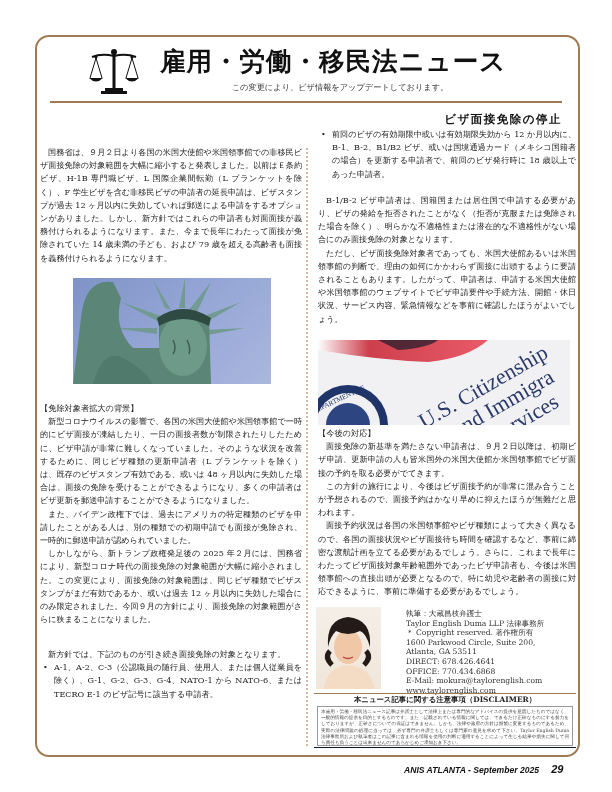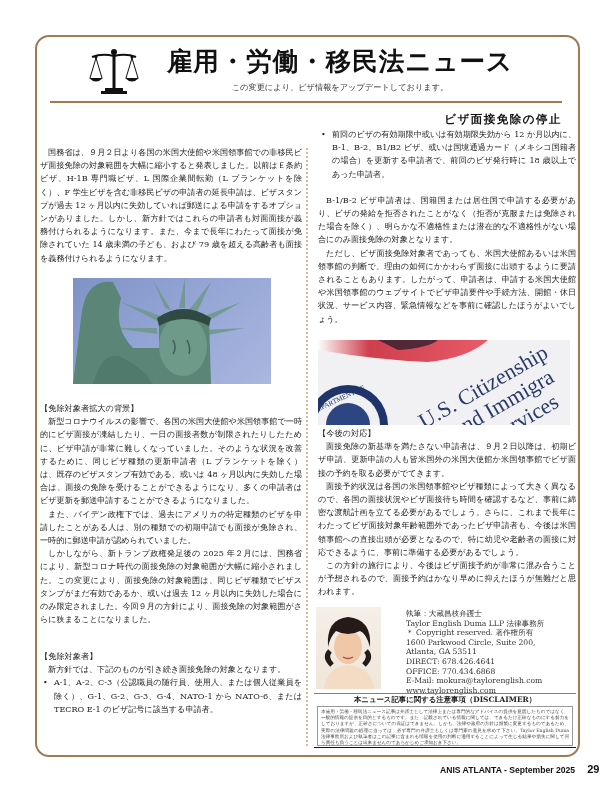--- a/index.html
+++ b/index.html
@@ -7,21 +7,21 @@
     body { position: relative; font-family: "DejaVu Serif", "Liberation Serif", serif; color: #222; }
 
     .frame {
       position: absolute; left: 35px; top: 35px; width: 545px; height: 722px;
       border: 2.5px solid #a07a52; border-radius: 14px;
     }
     .header-logo { position: absolute; left: 88px; top: 48px; width: 52px; height: 48px; }
     .header-title {
       position: absolute; left: 160px; top: 44px; width: 360px;
       font-family: "DejaVu Sans", sans-serif; font-weight: bold; font-size: 25.5px;
-      letter-spacing: 1px; color: #111; text-align: center; white-space: nowrap;
+      letter-spacing: 1px; color: #111; white-space: nowrap;
     }
     .header-sub {
       position: absolute; left: 160px; top: 82px; width: 360px;
       font-size: 8.2px; color: #333; text-align: center; white-space: nowrap;
     }
     .header-rule { position: absolute; left: 50px; top: 101px; width: 512px; height: 2px; background: #a07a52; }
     .article-title {
       position: absolute; left: 50px; top: 112px; width: 512px; text-align: right;
       font-family: "DejaVu Sans", sans-serif; font-weight: bold; font-size: 11.5px; letter-spacing: 1.5px; color: #111;
     }
@@ -61,22 +61,22 @@
     .disclaimer-box {
       position: absolute; left: 314px; top: 693px; width: 262px; height: 55px;
       border-top: 1.5px solid #a07a52; border-bottom: 1px solid #0f172a;
     }
     .disclaimer-head { text-align: center; font-weight: bold; font-size: 7.4px; line-height: 11px; color: #222; }
     .disclaimer-body {
       margin: 1px 3px 0 3px; padding: 2px 3px; border: 1px solid #999;
       font-size: 4.6px; line-height: 6.2px; color: #444; text-align: justify; height: 40px; overflow: hidden;
     }
     .footer {
-      position: absolute; left: 440px; top: 763px; width: 160px;
-      font-family: "Liberation Sans", sans-serif; font-weight: bold; font-size: 8.6px; color: #111; white-space: nowrap;
+      position: absolute; left: 404px; top: 763px; width: 160px;
+      font-family: "Liberation Sans", sans-serif; font-style: italic; font-weight: bold; font-size: 8.6px; color: #111; white-space: nowrap;
     }
     .footer .pg { font-size: 11px; margin-left: 12px; }
   </style>
 </head>
 <body>
 
 <div class="frame"></div>
 
 <div class="header-logo">
   <svg width="52" height="48" viewBox="0 0 52 48">
@@ -128,21 +128,20 @@
 </div>
 
 <div class="col left-b">
   <p class="sec-head">【免除対象者拡大の背景】</p>
   <p>新型コロナウイルスの影響で、各国の米国大使館や米国領事館で一時的にビザ面接が凍結したり、一日の面接者数が制限されたりしたために、ビザ申請が非常に難しくなっていました。そのような状況を改善するために、同じビザ種類の更新申請者（L ブランケットを除く）は、既存のビザスタンプ有効である、或いは 48 ヶ月以内に失効した場合は、面接の免除を受けることができるようになり、多くの申請者はビザ更新を郵送申請することができるようになりました。</p>
   <p>また、バイデン政権下では、過去にアメリカの特定種類のビザを申請したことがある人は、別の種類での初期申請でも面接が免除され、一時的に郵送申請が認められていました。</p>
   <p>しかしながら、新トランプ政権発足後の 2025 年２月には、国務省により、新型コロナ時代の面接免除の対象範囲が大幅に縮小されました。この変更により、面接免除の対象範囲は、同じビザ種類でビザスタンプがまだ有効であるか、或いは過去 12 ヶ月以内に失効した場合にのみ限定されました。今回９月の方針により、面接免除の対象範囲がさらに狭まることになりました。</p>
 </div>
 
 <div class="col left-c">
-  <p class="sec-head">【免除対象者】</p>
   <p>新方針では、下記のものが引き続き面接免除の対象となります。</p>
   <ul>
     <li>A-1、A-2、C-3（公認職員の随行員、使用人、または個人従業員を除く）、G-1、G-2、G-3、G-4、NATO-1 から NATO-6、または TECRO E-1 のビザ記号に該当する申請者。</li>
   </ul>
 </div>
 
 <div class="col right-a">
   <ul>
     <li>前回のビザの有効期限中或いは有効期限失効から 12 か月以内に、B-1、B-2、B1/B2 ビザ、或いは国境通過カード（メキシコ国籍者の場合）を更新する申請者で、前回のビザ発行時に 18 歳以上であった申請者。</li>
   </ul>
@@ -170,22 +169,22 @@
     <circle cx="30" cy="85" r="40" fill="#1f3468"></circle>
     <circle cx="30" cy="85" r="32" fill="#f1f1f3"></circle>
     <circle cx="30" cy="85" r="22" fill="#2d4580"></circle>
     <text x="4" y="60" font-size="7" fill="#1f3468" font-family="Liberation Serif, serif" transform="rotate(-25 30 85)">DEPARTMENT OF</text>
   </svg>
 </div>
 
 <div class="col right-b">
   <p class="sec-head">【今後の対応】</p>
   <p>面接免除の新基準を満たさない申請者は、９月２日以降は、初期ビザ申請、更新申請の人も皆米国外の米国大使館か米国領事館でビザ面接の予約を取る必要がでてきます。</p>
+  <p>この方針の施行により、今後はビザ面接予約が非常に混み合うことが予想されるので、面接予約はかなり早めに抑えたほうが無難だと思われます。</p>
   <p>面接予約状況は各国の米国領事館やビザ種類によって大きく異なるので、各国の面接状況やビザ面接待ち時間を確認するなど、事前に綿密な渡航計画を立てる必要があるでしょう。さらに、これまで長年にわたってビザ面接対象年齢範囲外であったビザ申請者も、今後は米国領事館への直接出頭が必要となるので、特に幼児や老齢者の面接に対応できるように、事前に準備する必要があるでしょう。</p>
-  <p>この方針の施行により、今後はビザ面接予約が非常に混み合うことが予想されるので、面接予約はかなり早めに抑えたほうが無難だと思われます。</p>
 </div>
 
 <div class="photo">
   <svg width="65" height="82" viewBox="0 0 65 82">
     <path d="M8 82 Q10 60 32 58 Q56 60 58 82 Z" fill="#f4dcc4"></path>
     <ellipse cx="32" cy="40" rx="14" ry="17" fill="#f0c8a8"></ellipse>
     <path d="M12 40 Q10 12 32 10 Q56 12 54 40 Q50 26 44 24 Q32 30 20 24 Q14 30 12 40 Z" fill="#241a18"></path>
     <path d="M14 44 Q8 50 16 58 M50 44 Q56 50 48 58" stroke="#241a18" stroke-width="5" fill="none"></path>
     <path d="M27 50 Q32 53 37 50" stroke="#b54c4c" stroke-width="1.4" fill="none"></path>
   </svg>

